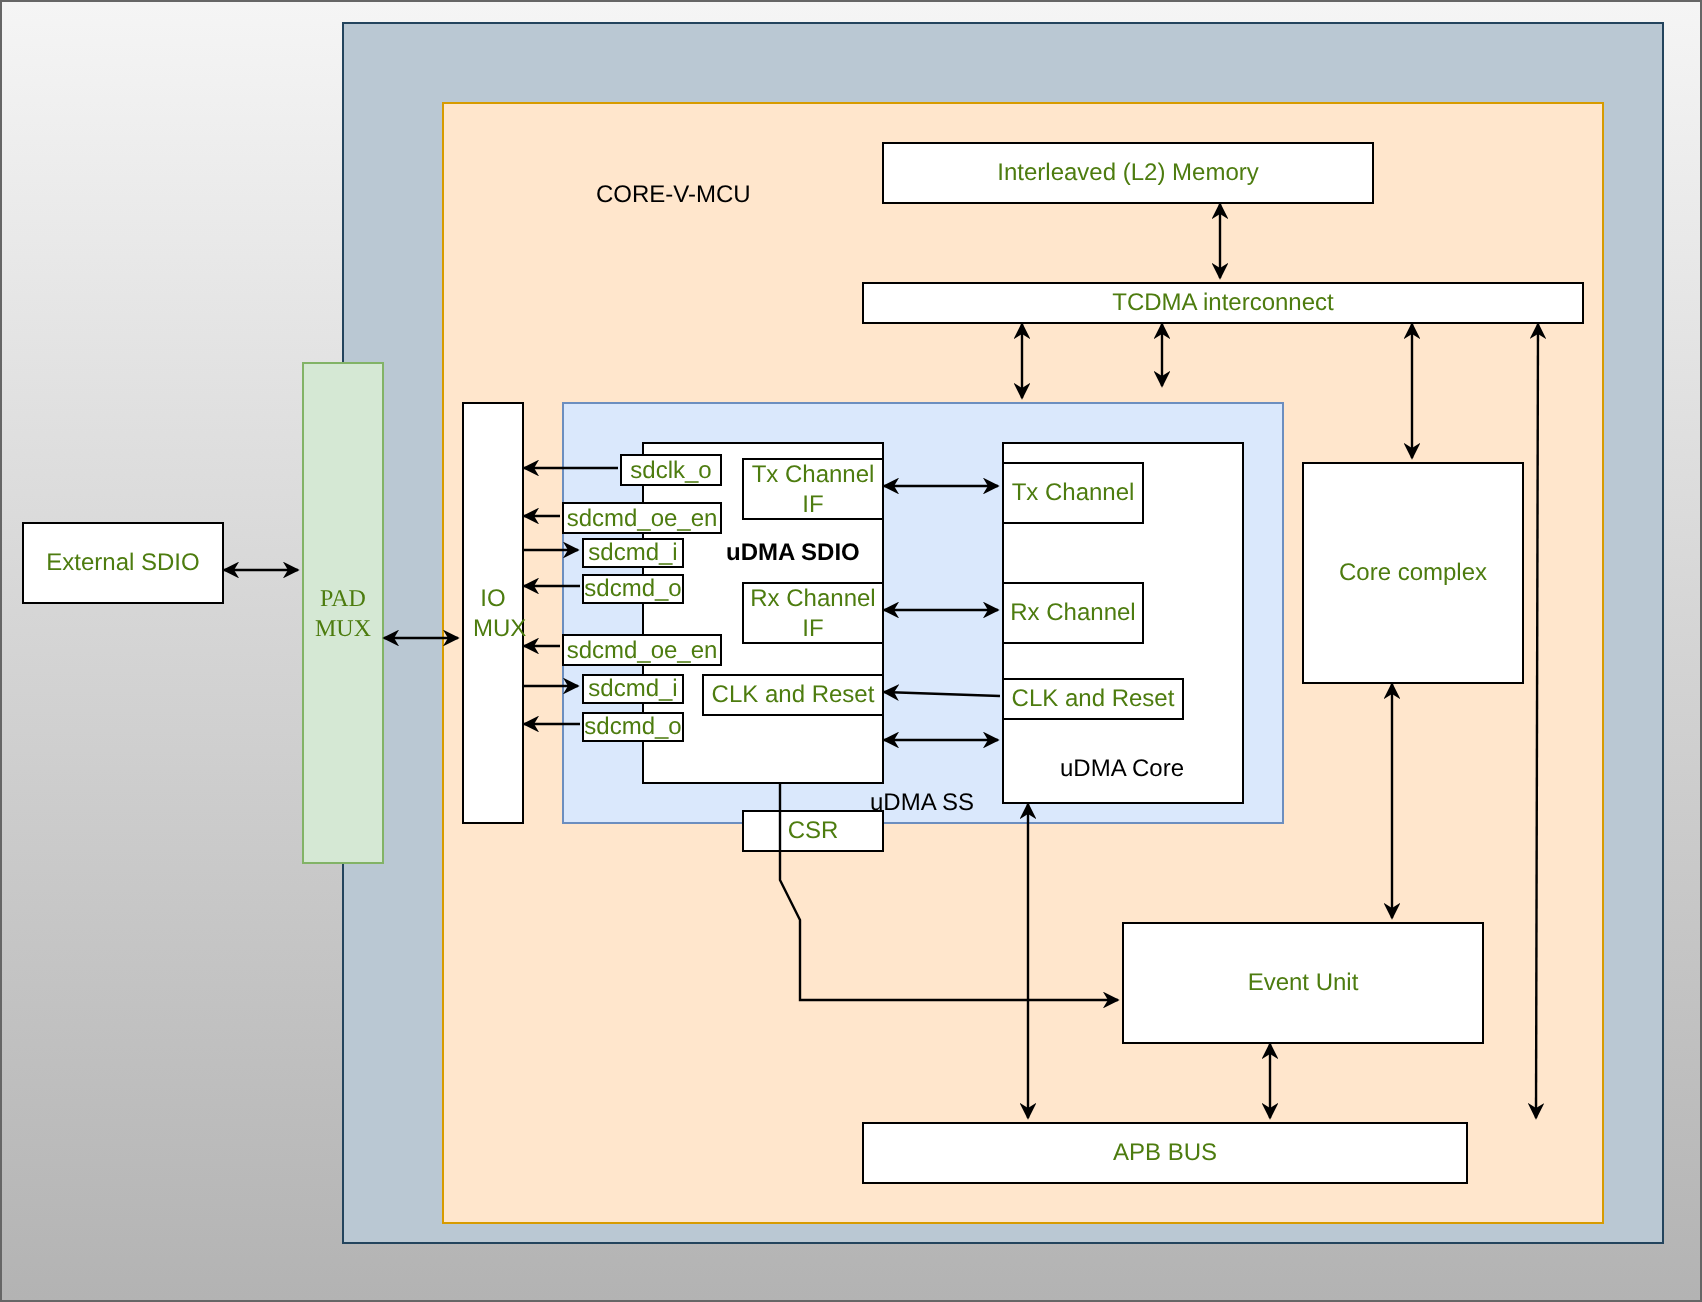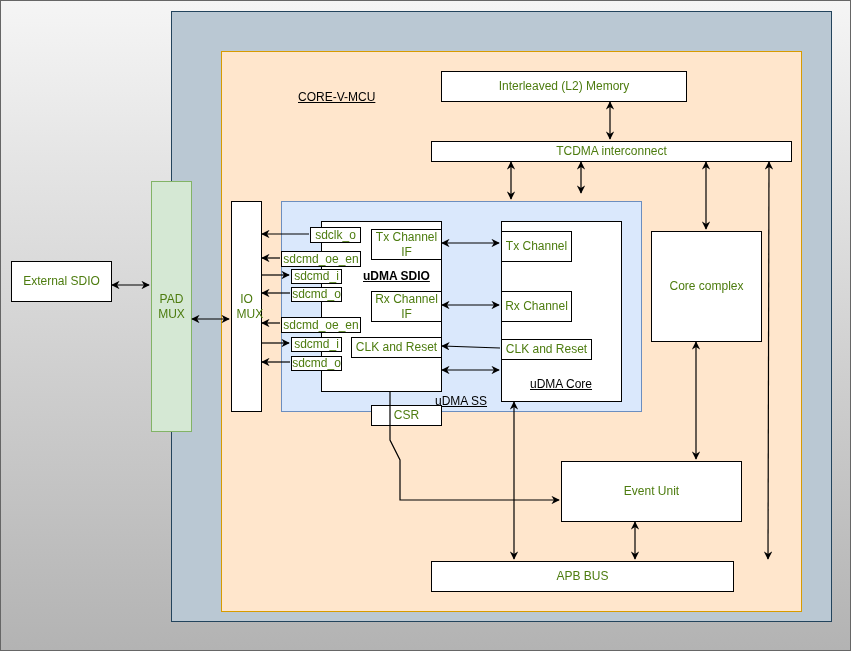--- a/index.html
+++ b/index.html
@@ -11,38 +11,38 @@
     position: absolute; left: 0; top: 0; width: 849px; height: 649px;
     border: 1px solid #666;
     background: linear-gradient(to bottom, #f5f5f5 0%, #b3b3b3 100%);
   }
   .box { position: absolute; box-sizing: border-box; display: flex; align-items: center; justify-content: center; text-align: center; font-size: 12px; color: #4d7c0f; line-height: 1.25; }
   .white { background: #fff; border: 1px solid #000; }
   #chip { left: 170px; top: 10px; width: 661px; height: 611px; background: #bac8d3; border: 1px solid #23445d; }
   #mcu { left: 220px; top: 50px; width: 581px; height: 561px; background: #ffe6cc; border: 1px solid #d79b00; }
   #udma-ss { left: 280px; top: 200px; width: 361px; height: 211px; background: #dae8fc; border: 1px solid #6c8ebf; }
   #pad-mux { left: 150px; top: 180px; width: 41px; height: 251px; background: #d5e8d4; border: 1px solid #82b366; }
-  .label { position: absolute; font-size: 12px; color: #000; white-space: nowrap; text-decoration: underline; }
+  .label { position: absolute; font-size: 12px; color: #000; white-space: nowrap; }
   .pin { font-size: 12px; padding: 0 14px; }
   svg#wires { position: absolute; left: 0; top: 0; pointer-events: none; }
 </style>
 </head>
 <body>
 
 <div id="canvas">
   <div id="chip" class="box"></div>
   <div id="mcu" class="box"></div>
   <div class="label" style="left:297px;top:89px;">CORE-V-MCU</div>
 
   <div class="box white" style="left:10px;top:260px;width:101px;height:41px;">
       <span>External SDIO</span>
     </div>
 
   <div id="pad-mux" class="box">
-      <span style="width:30px;">PAD MUX</span>
+      <span style="width:30px;font-family:Liberation Serif, serif;">PAD MUX</span>
     </div>
 
   <div class="box white" style="left:230px;top:200px;width:31px;height:211px;">
       <span style="width:20px;">IO MUX</span>
     </div>
 
   <div class="box white" style="left:440px;top:70px;width:246px;height:31px;">
       <span>Interleaved (L2) Memory</span>
     </div>
 

